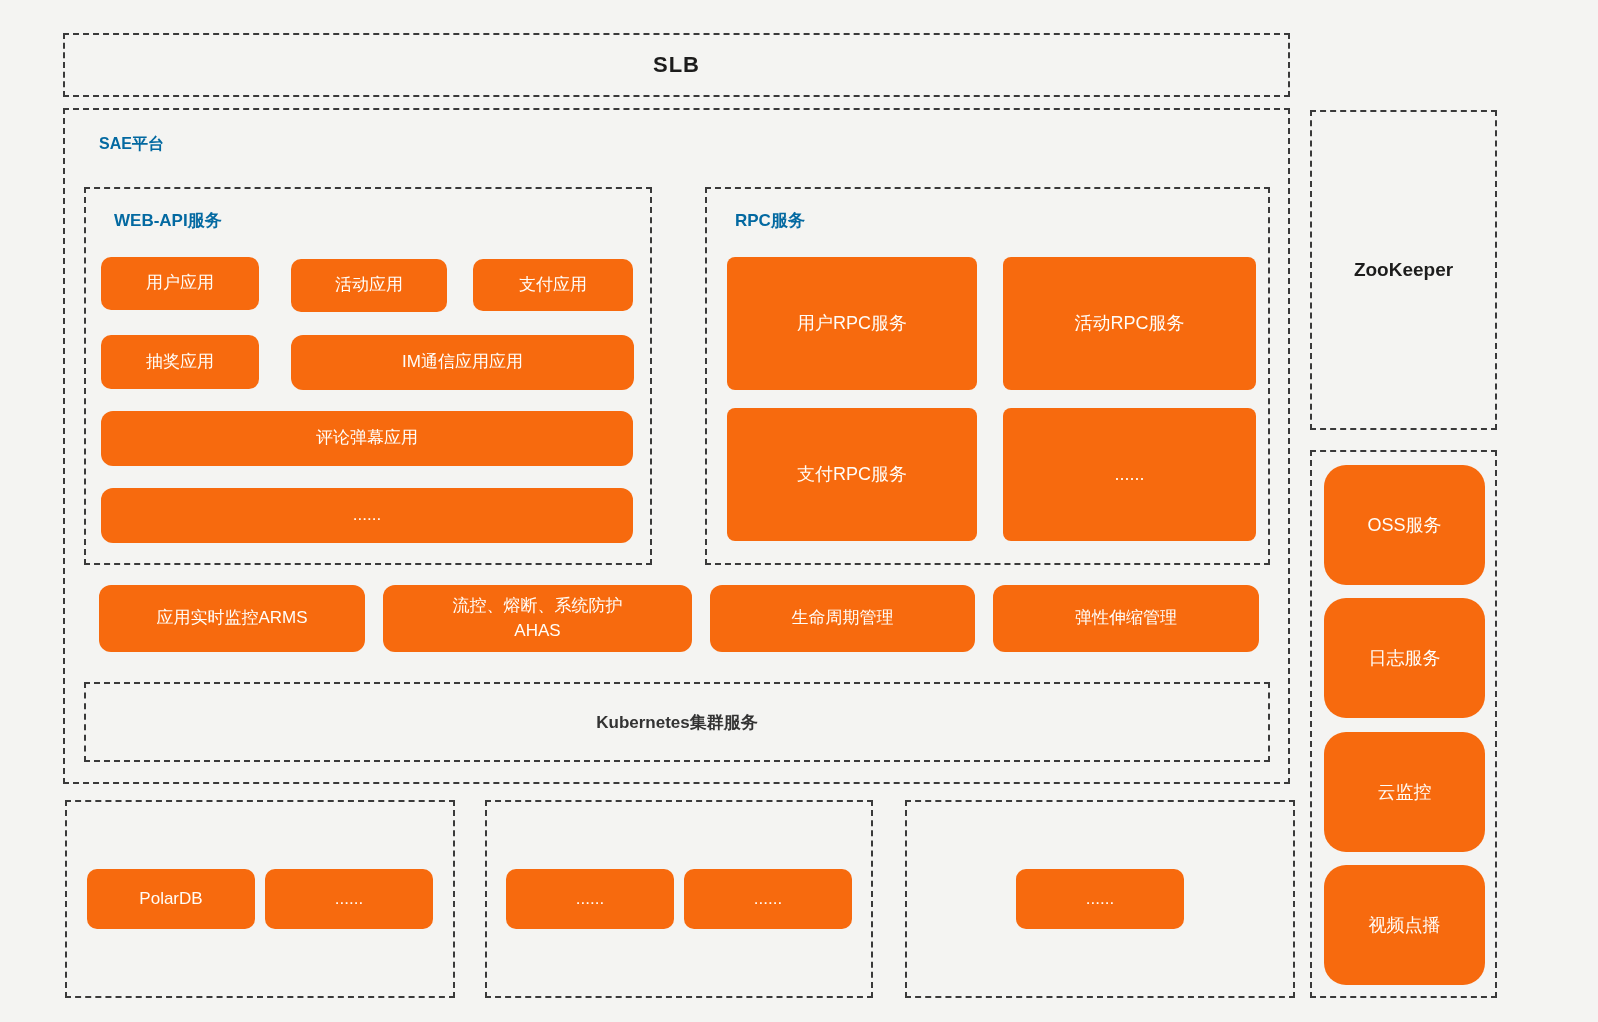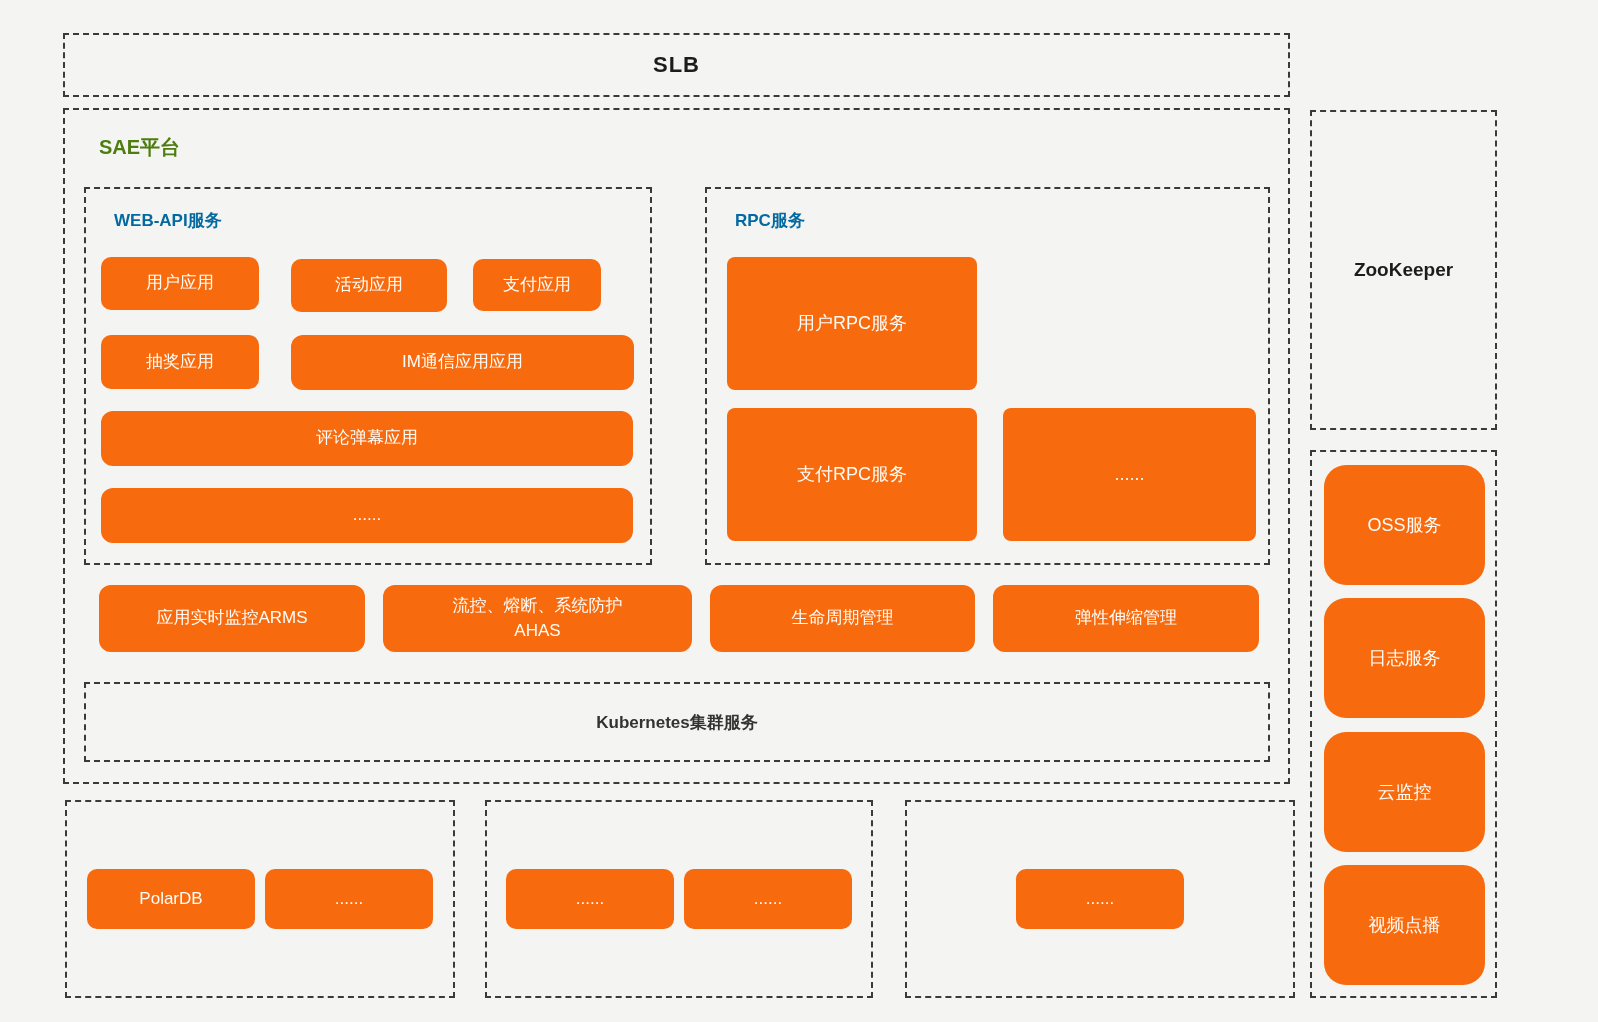--- a/index.html
+++ b/index.html
@@ -52,22 +52,22 @@
   }
   .node.md { border-radius: 12px; }
   .node.lg { border-radius: 8px; font-size: 18px; }
   .node.xl { border-radius: 22px; font-size: 18px; }
   .slb-label { font-size: 22px; letter-spacing: 1px; }
   .sae-label {
     position: absolute;
     left: 34px;
     top: 24px;
     font-weight: 700;
-    font-size: 20px;
-    color: #4d7c0f;
+    font-size: 16px;
+    color: #0369a1;
   }
   .zk-label { font-size: 19px; }
   .k8s-label { font-size: 17px; color: #333333; }
   .bottom-group {
     display: flex;
     align-items: center;
     justify-content: center;
     gap: 10px;
   }
   .bottom-group .db-node {
@@ -102,21 +102,21 @@
     <div class="sae-label">SAE平台</div>
 
     <div class="dashed-box" style="left:19px; top:77px; width:568px; height:378px;">
       <div class="box-title" style="left:28px; top:20px;">WEB-API服务</div>
       <div class="node" style="left:15px; top:68px; width:158px; height:53px;">
         <span>用户应用</span>
       </div>
       <div class="node" style="left:205px; top:70px; width:156px; height:53px;">
         <span>活动应用</span>
       </div>
-      <div class="node" style="left:387px; top:70px; width:128px; height:52px;">
+      <div class="node" style="left:387px; top:70px; width:160px; height:52px;">
         <span>支付应用</span>
       </div>
       <div class="node" style="left:15px; top:146px; width:158px; height:54px;">
         <span>抽奖应用</span>
       </div>
       <div class="node md" style="left:205px; top:146px; width:343px; height:55px;">
         <span>IM通信应用应用</span>
       </div>
       <div class="node md" style="left:15px; top:222px; width:532px; height:55px;">
         <span>评论弹幕应用</span>
@@ -124,20 +124,23 @@
       <div class="node md" style="left:15px; top:299px; width:532px; height:55px;">
         <span>......</span>
       </div>
     </div>
 
     <div class="dashed-box" style="left:640px; top:77px; width:565px; height:378px;">
       <div class="box-title" style="left:28px; top:20px;">RPC服务</div>
       <div class="node lg" style="left:20px; top:68px; width:250px; height:133px;">
         <span>用户RPC服务</span>
       </div>
+      <div class="node lg" style="left:296px; top:68px; width:253px; height:133px;">
+        <span>活动RPC服务</span>
+      </div>
       <div class="node lg" style="left:20px; top:219px; width:250px; height:133px;">
         <span>支付RPC服务</span>
       </div>
       <div class="node lg" style="left:296px; top:219px; width:253px; height:133px;">
         <span>......</span>
       </div>
     </div>
 
     <div class="node md" style="left:34px; top:475px; width:266px; height:67px;">
       <span>应用实时监控ARMS</span>

